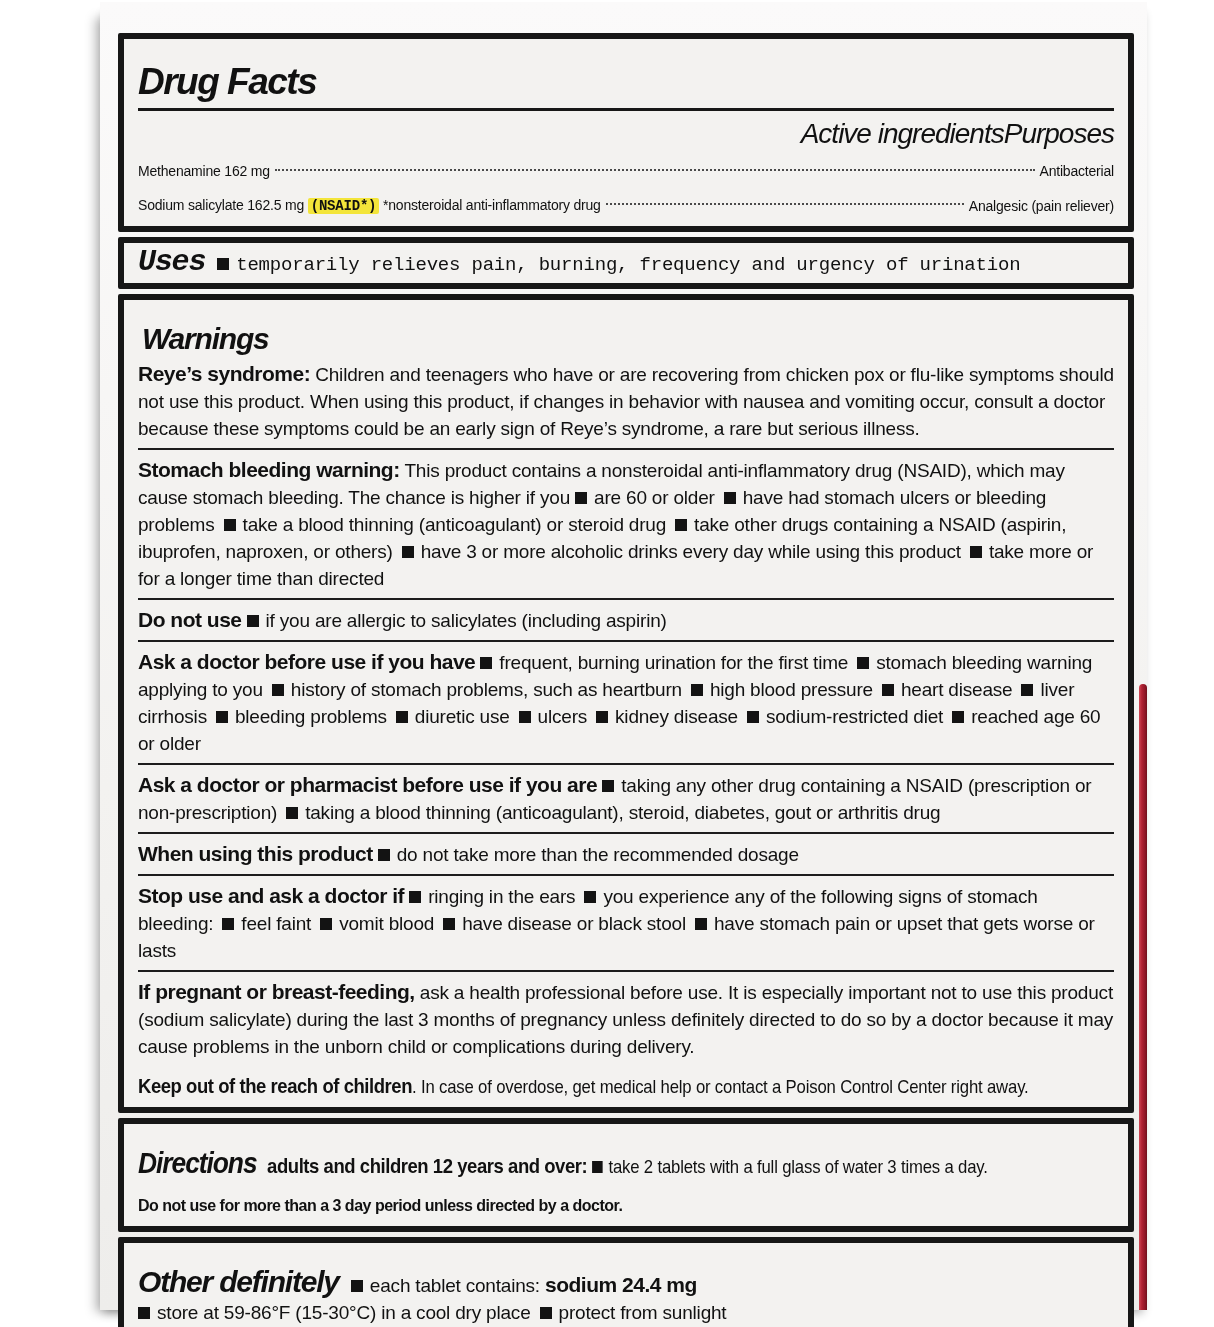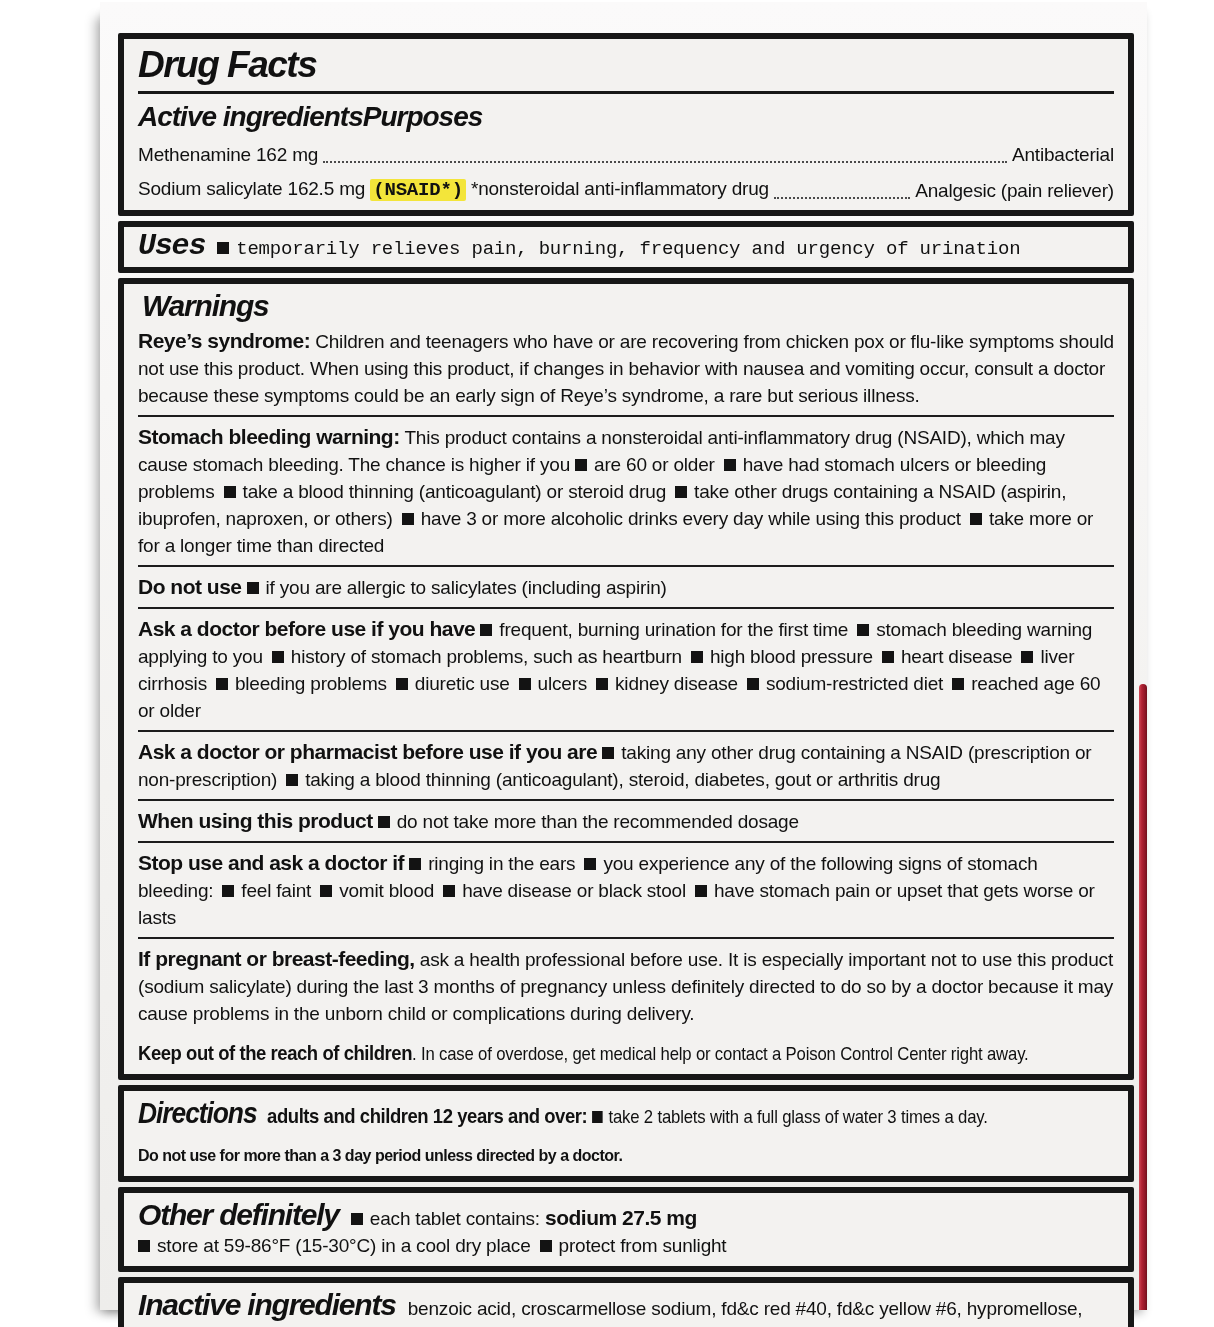--- a/index.html
+++ b/index.html
@@ -21,35 +21,35 @@
     position: absolute; right: 0px; top: 682px;
     width: 8px; height: 626px;
     background: linear-gradient(90deg, #cf4a57 0%, #b02133 35%, #8f1626 75%, #6f0f1b 100%);
     border-radius: 4px 4px 0 0;
   }
   .panel { position: absolute; left: 18px; top: 31px; width: 1016px; }
   .sec {
     border: 6px solid #171717;
     background: #f3f2f0;
     margin-bottom: 5px;
-    padding: 5px 14px 7px;
+    padding: 22px 14px 7px;
     border-radius: 2px;
   }
   .h1 {
     font-size: 37px; line-height: 42px;
     font-weight: bold; font-style: italic;
     letter-spacing: -1.5px; margin: 0;
   }
   .rule { border-top: 3px solid #171717; margin: 5px 0 6px; }
   .cols {
-    display: flex; justify-content: flex-start;
+    display: flex; justify-content: flex-end;
     font-size: 28px; line-height: 33px;
-    font-weight: bold; font-style: italic; letter-spacing: -1px;
+    font-weight: normal; font-style: italic; letter-spacing: -1px;
   }
-  .ing { display: flex; align-items: flex-end; font-size: 19px; letter-spacing: -0.2px; margin-top: 9px; line-height: 25px; }
+  .ing { display: flex; align-items: center; font-size: 14px; letter-spacing: -0.2px; margin-top: 9px; line-height: 25px; }
   .leader { flex: 1; border-bottom: 2px dotted #4a4a4a; margin: 0 5px 4px; min-width: 30px; }
   .hl { background: #f3e53a; font-weight: bold; padding: 0 3px; border-radius: 2px; font-family: Liberation Mono, monospace; }
   .hd-inline {
     font-size: 30px; line-height: 34px;
     font-weight: bold; font-style: italic;
     letter-spacing: -1.2px; margin-right: 12px;
   }
   .body { font-size: 19px; line-height: 27px; letter-spacing: -0.2px; margin: 0; }
   .sub { font-weight: bold; font-size: 21px; letter-spacing: -0.5px; }
   .b { margin-right: 9px; }
@@ -154,21 +154,21 @@
 
     <div class="sec">
       <p class="body">
         <span class="fit"><span class="hd-inline">Directions</span><span class="sub">adults and children 12 years and over:</span> <span class="b">take 2 tablets with a full glass of water 3 times a day.</span></span>
       </p>
       <p class="body sub mt" style="font-size:16px;">Do not use for more than a 3 day period unless directed by a doctor.</p>
     </div>
 
     <div class="sec">
       <p class="body">
-        <span class="hd-inline">Other definitely</span><span class="b"><span>each tablet contains:</span> <span class="sub">sodium 27.5 mg</span></span>
+        <span class="hd-inline">Other definitely</span><span class="b"><span>each tablet contains:</span> <span class="sub">sodium 24.4 mg</span></span>
       </p>
       <p class="body">
         <span class="b">store at 59-86°F (15-30°C) in a cool dry place</span><span class="b">protect from sunlight</span>
       </p>
     </div>
 
     <div class="sec">
       <p class="body">
         <span class="hd-inline">Inactive ingredients</span><span>benzoic acid, croscarmellose sodium, fd&amp;c red #40, fd&amp;c yellow #6, hypromellose, magnesium stearate, methacrylic acid-ethyl acrylate copolymer, microcrystalline cellulose, silicon dioxide, stearic acid, sodium bicarbonate, sodium lauryl sulfate, talc, titanium dioxide, triacetin, triethyl citrate</span>
       </p>

